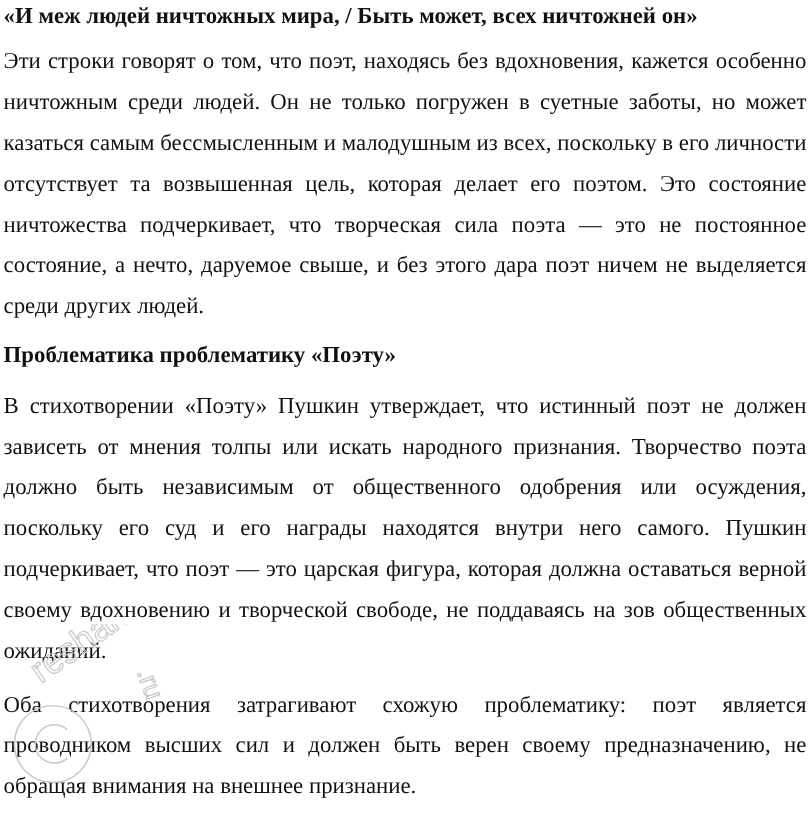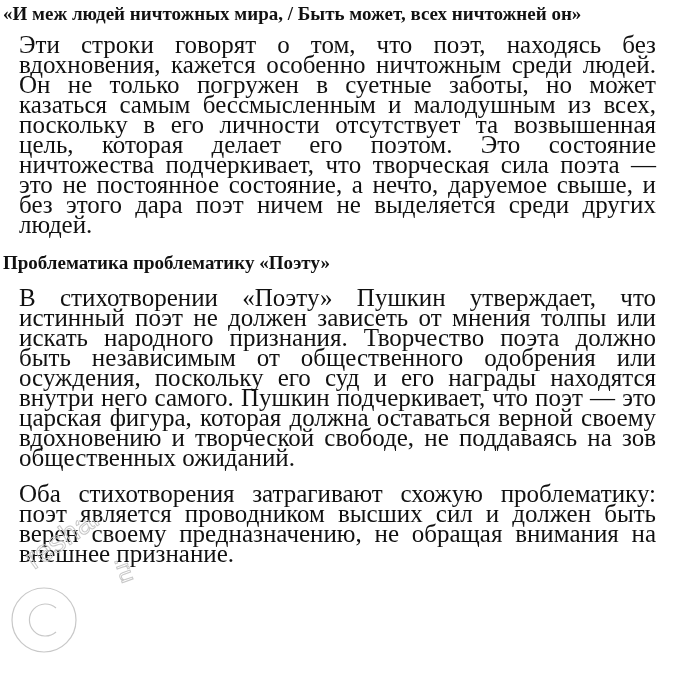--- a/index.html
+++ b/index.html
@@ -22,24 +22,24 @@
     width: 669px;
   }
   .heading {
     font-weight: bold;
     font-size: 19px;
     line-height: 24px;
     margin: 2px 0 0 0;
     white-space: nowrap;
   }
   .para {
-    font-size: 25px;
-    line-height: 20px;
+    font-size: 19px;
+    line-height: 34px;
     text-align: justify;
-    margin: 16px;
+    margin: 0;
   }
   .p1 { margin-top: 9px; }
   .h2 { margin-top: 12px; }
   .p2 { margin-top: 13px; }
   .p3 { margin-top: 11px; }
   .watermark {
     position: absolute;
     left: 4px;
     top: 520px;
     width: 140px;

